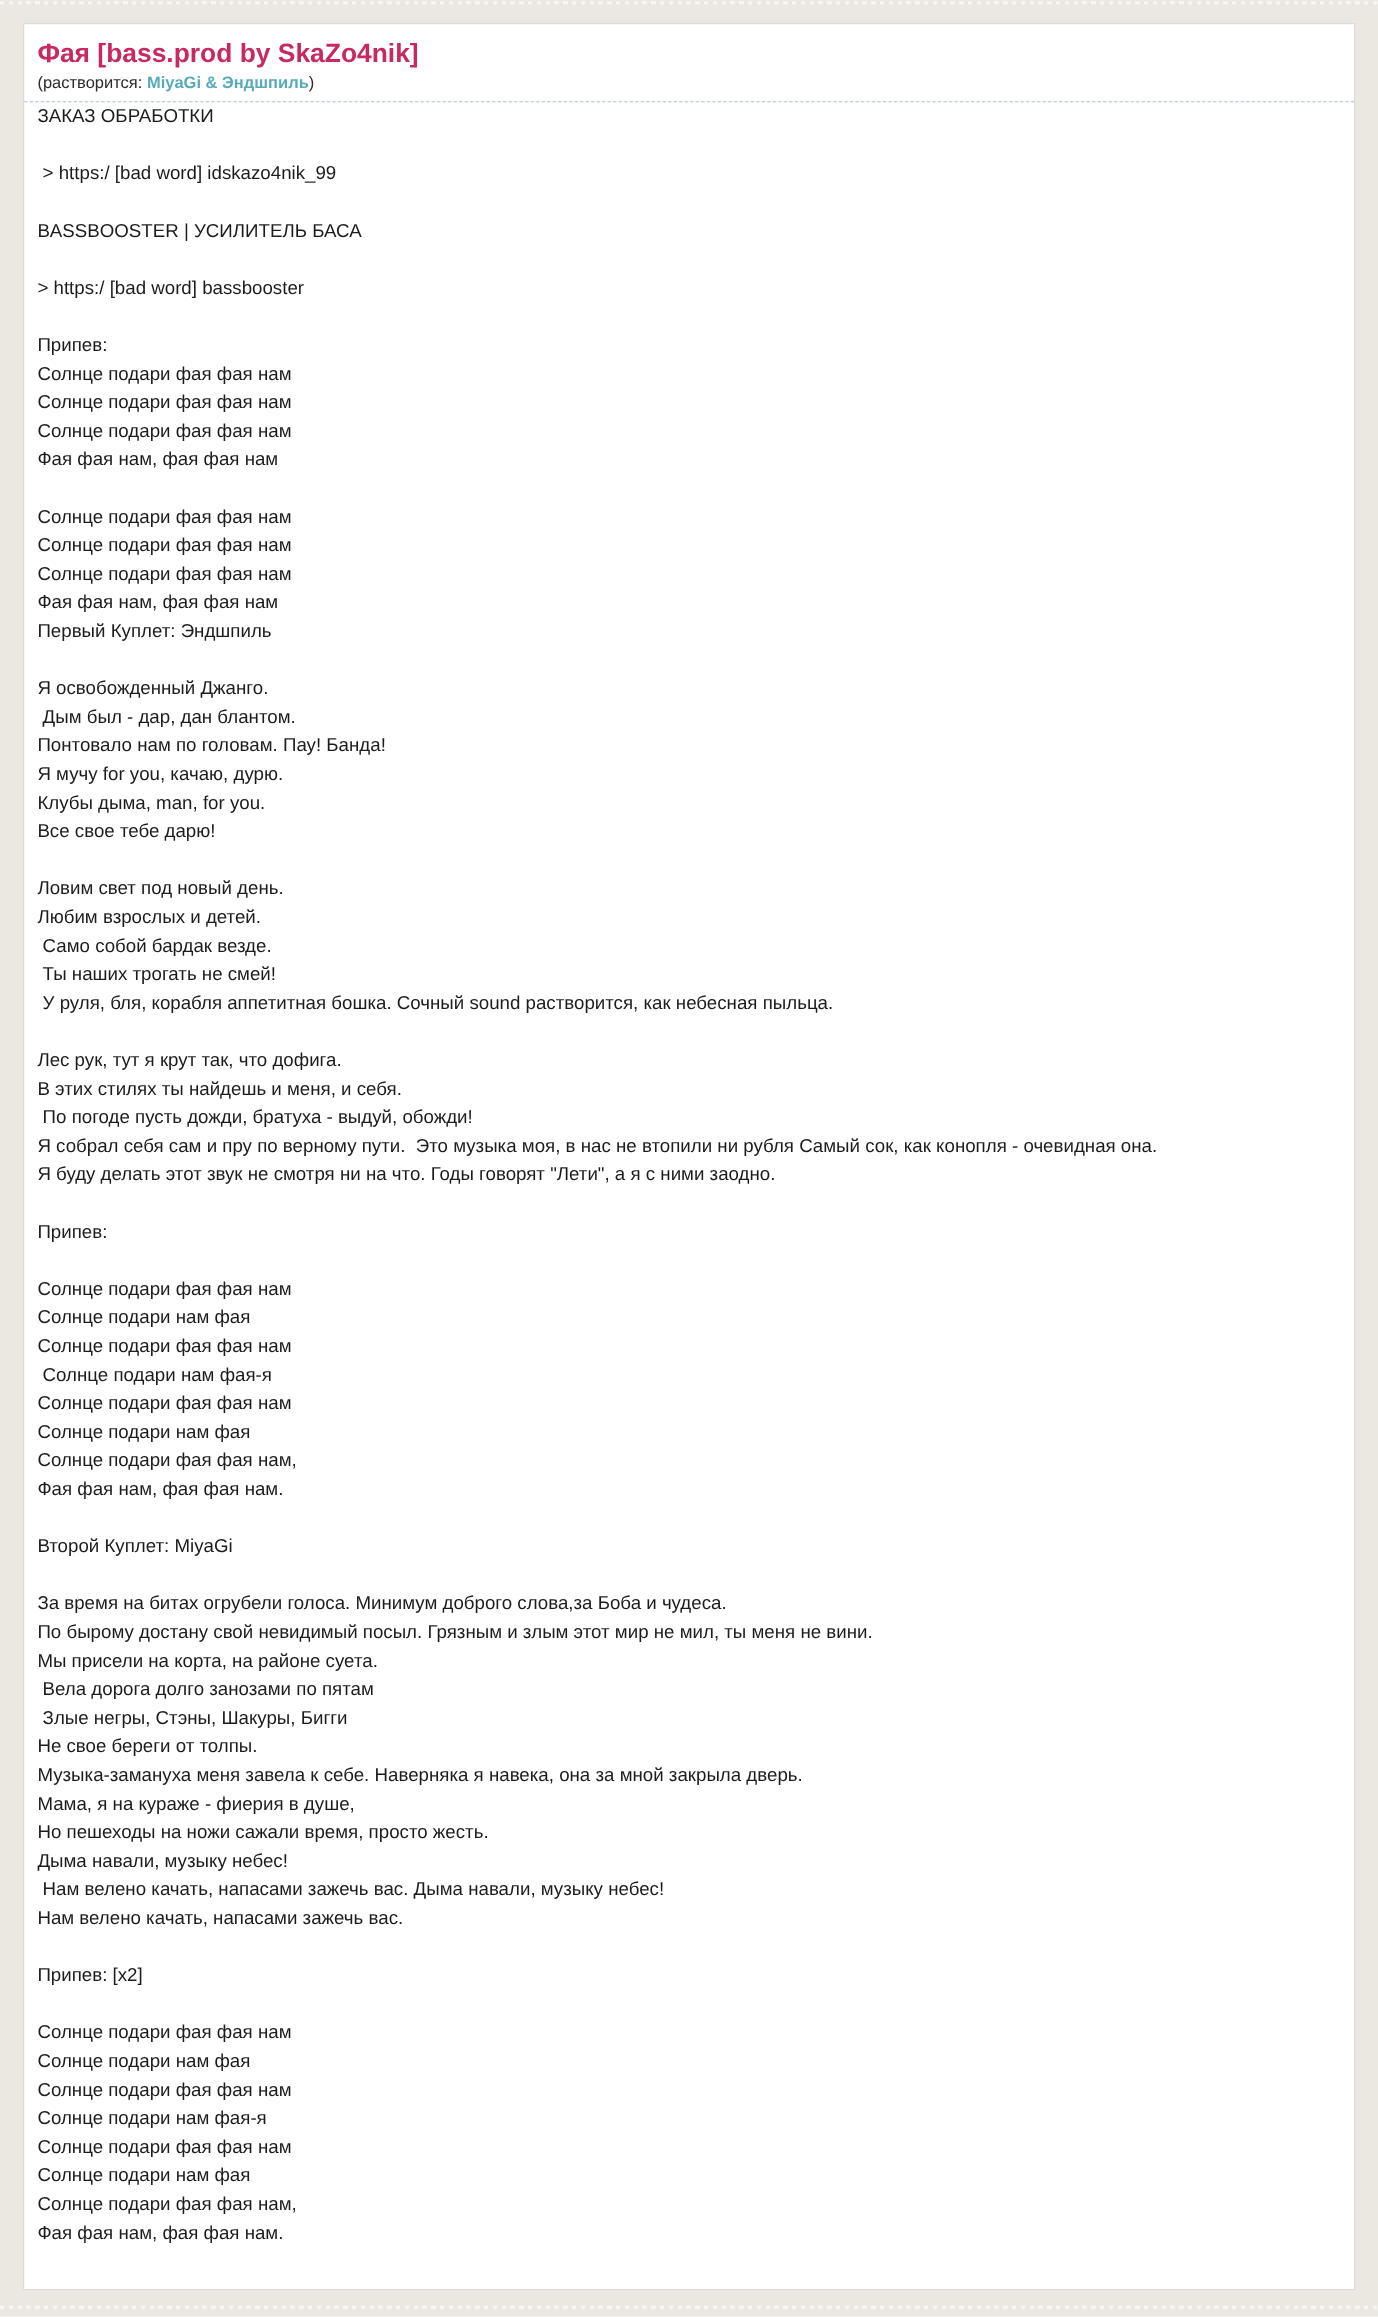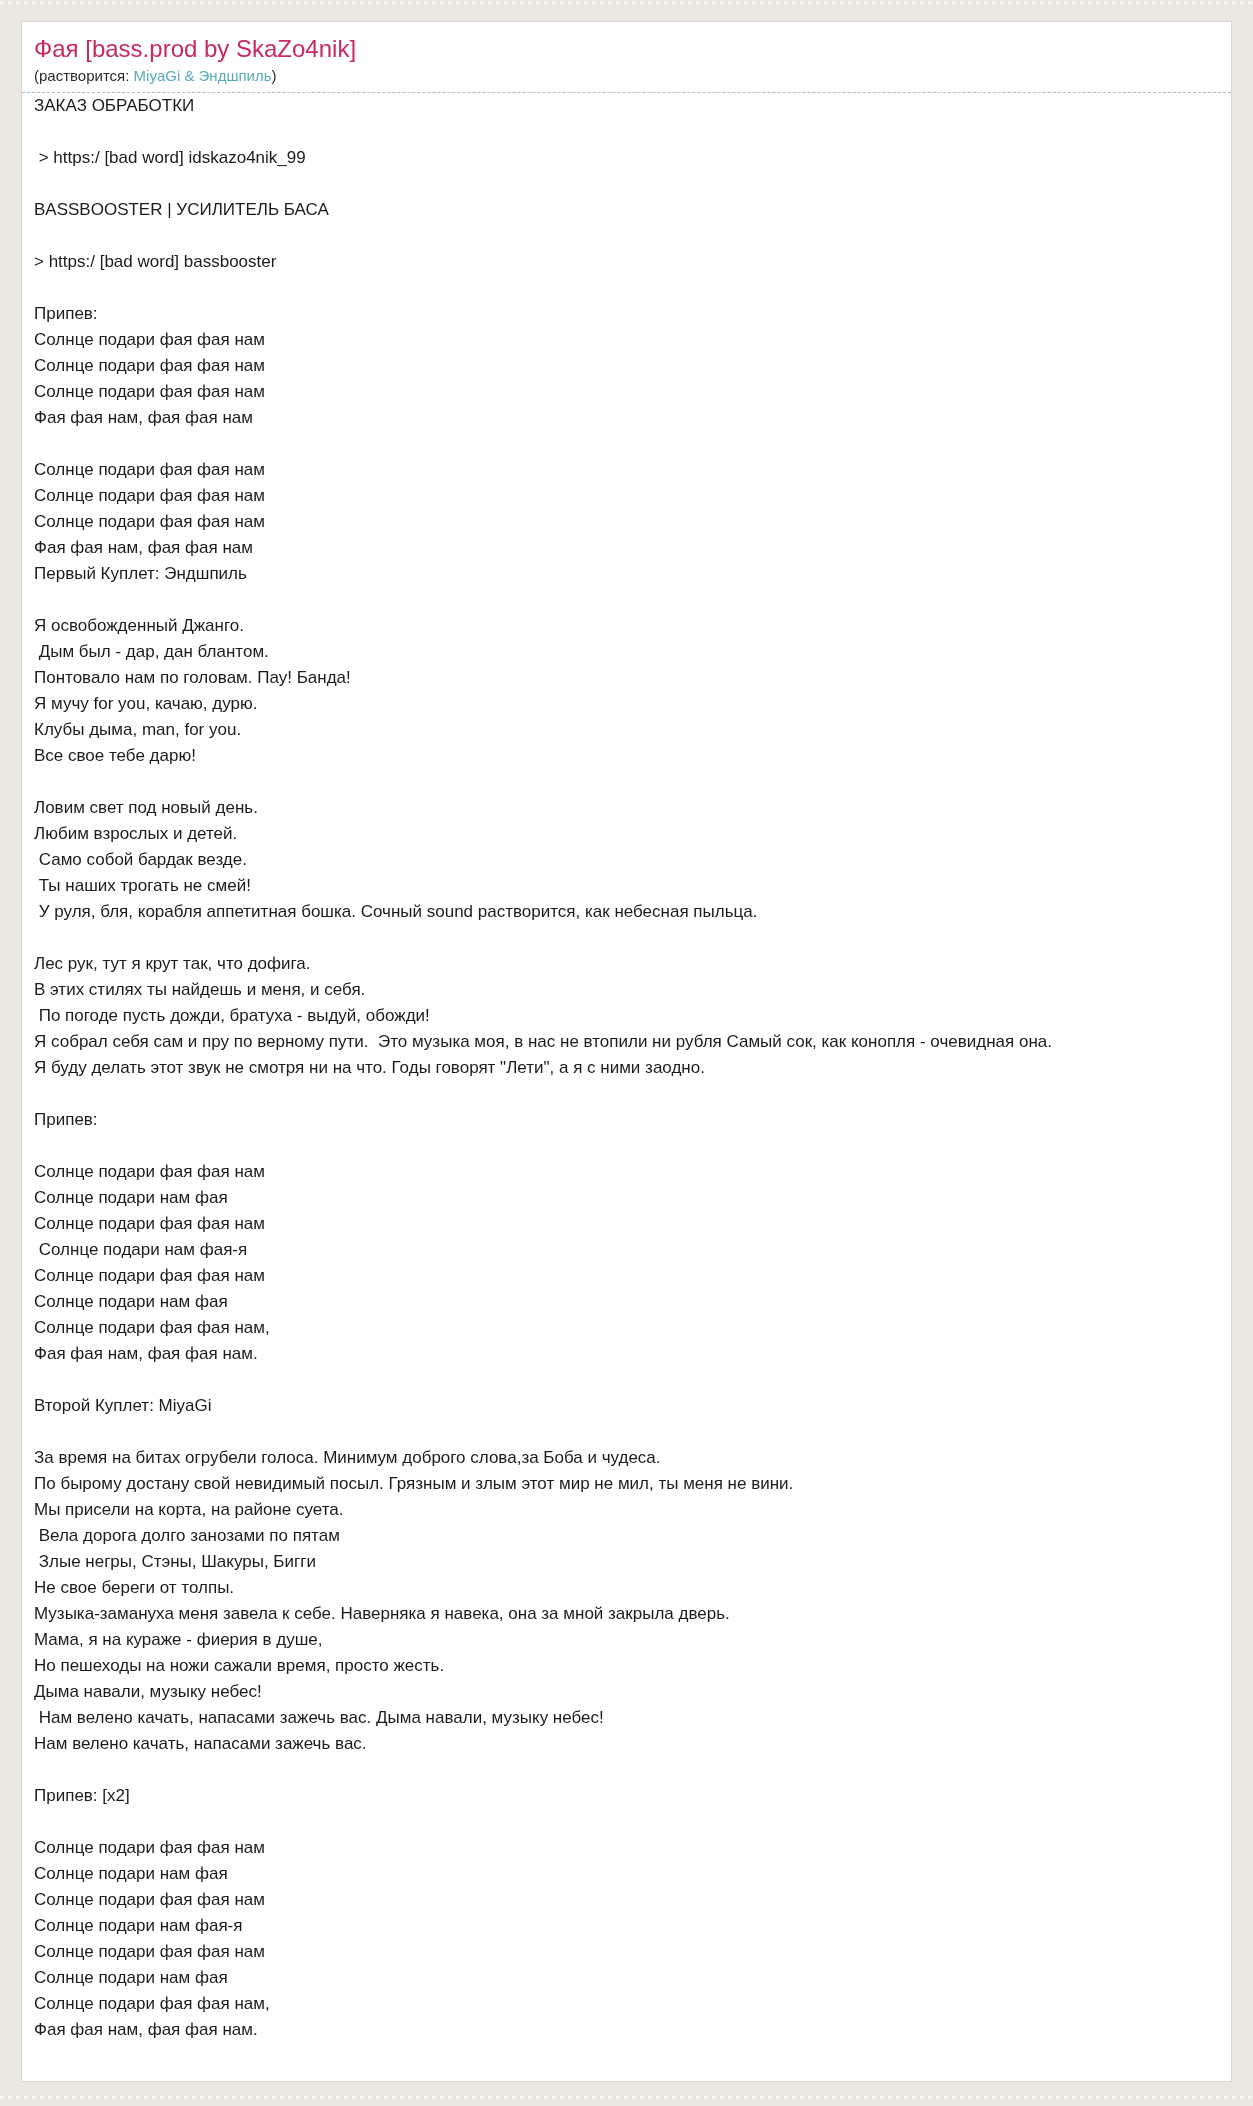--- a/index.html
+++ b/index.html
@@ -34,35 +34,36 @@
     box-sizing: border-box;
     background: #ffffff;
     border: 1px solid #dbd8d2;
     padding: 10px 0 0 12px;
     overflow: hidden;
   }
 
   .title {
     margin: 2px 0 0 0;
     font-size: 24px;
-    font-weight: 400;
+    font-weight: 700;
     line-height: 1.25;
     color: var(--title-color, #c8295e);
   }
 
   .subtitle {
     margin-top: 2px;
     font-size: 15px;
     color: #2b2b2b;
     line-height: 1.3;
   }
   .artist-link {
     color: var(--link-color, #57abb9);
     text-decoration: none;
     cursor: pointer;
+    font-weight: bold;
   }
 
   .separator {
     margin: 6px 0 0 -12px;
     border-top: 1px dashed #a7bfd1;
     height: 0;
   }
 
   .lyrics {
     margin-top: 0;

